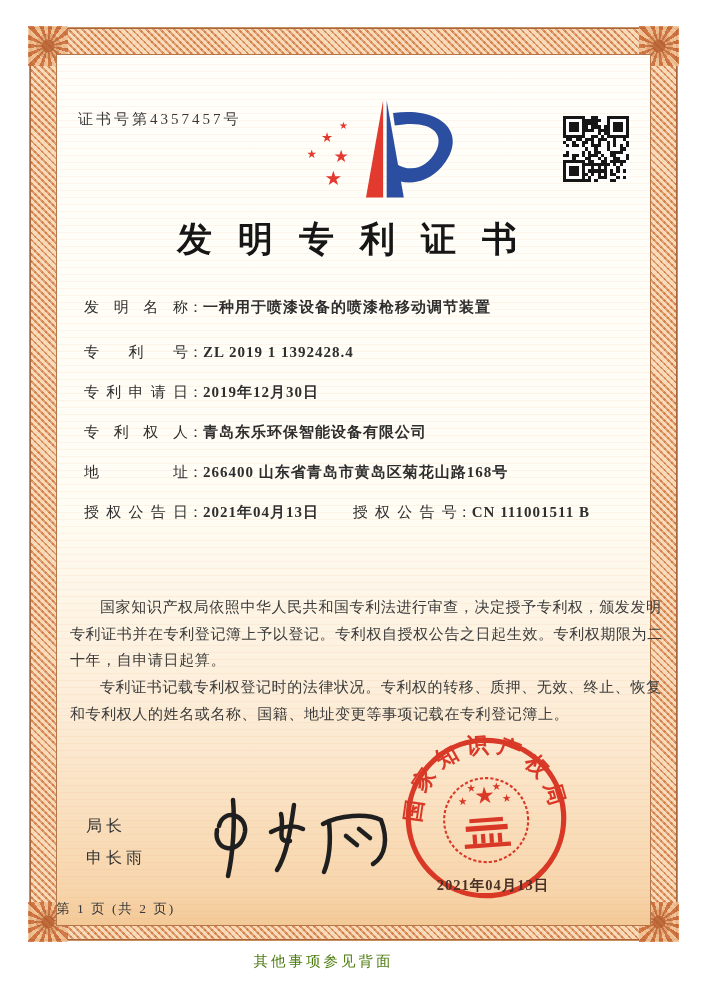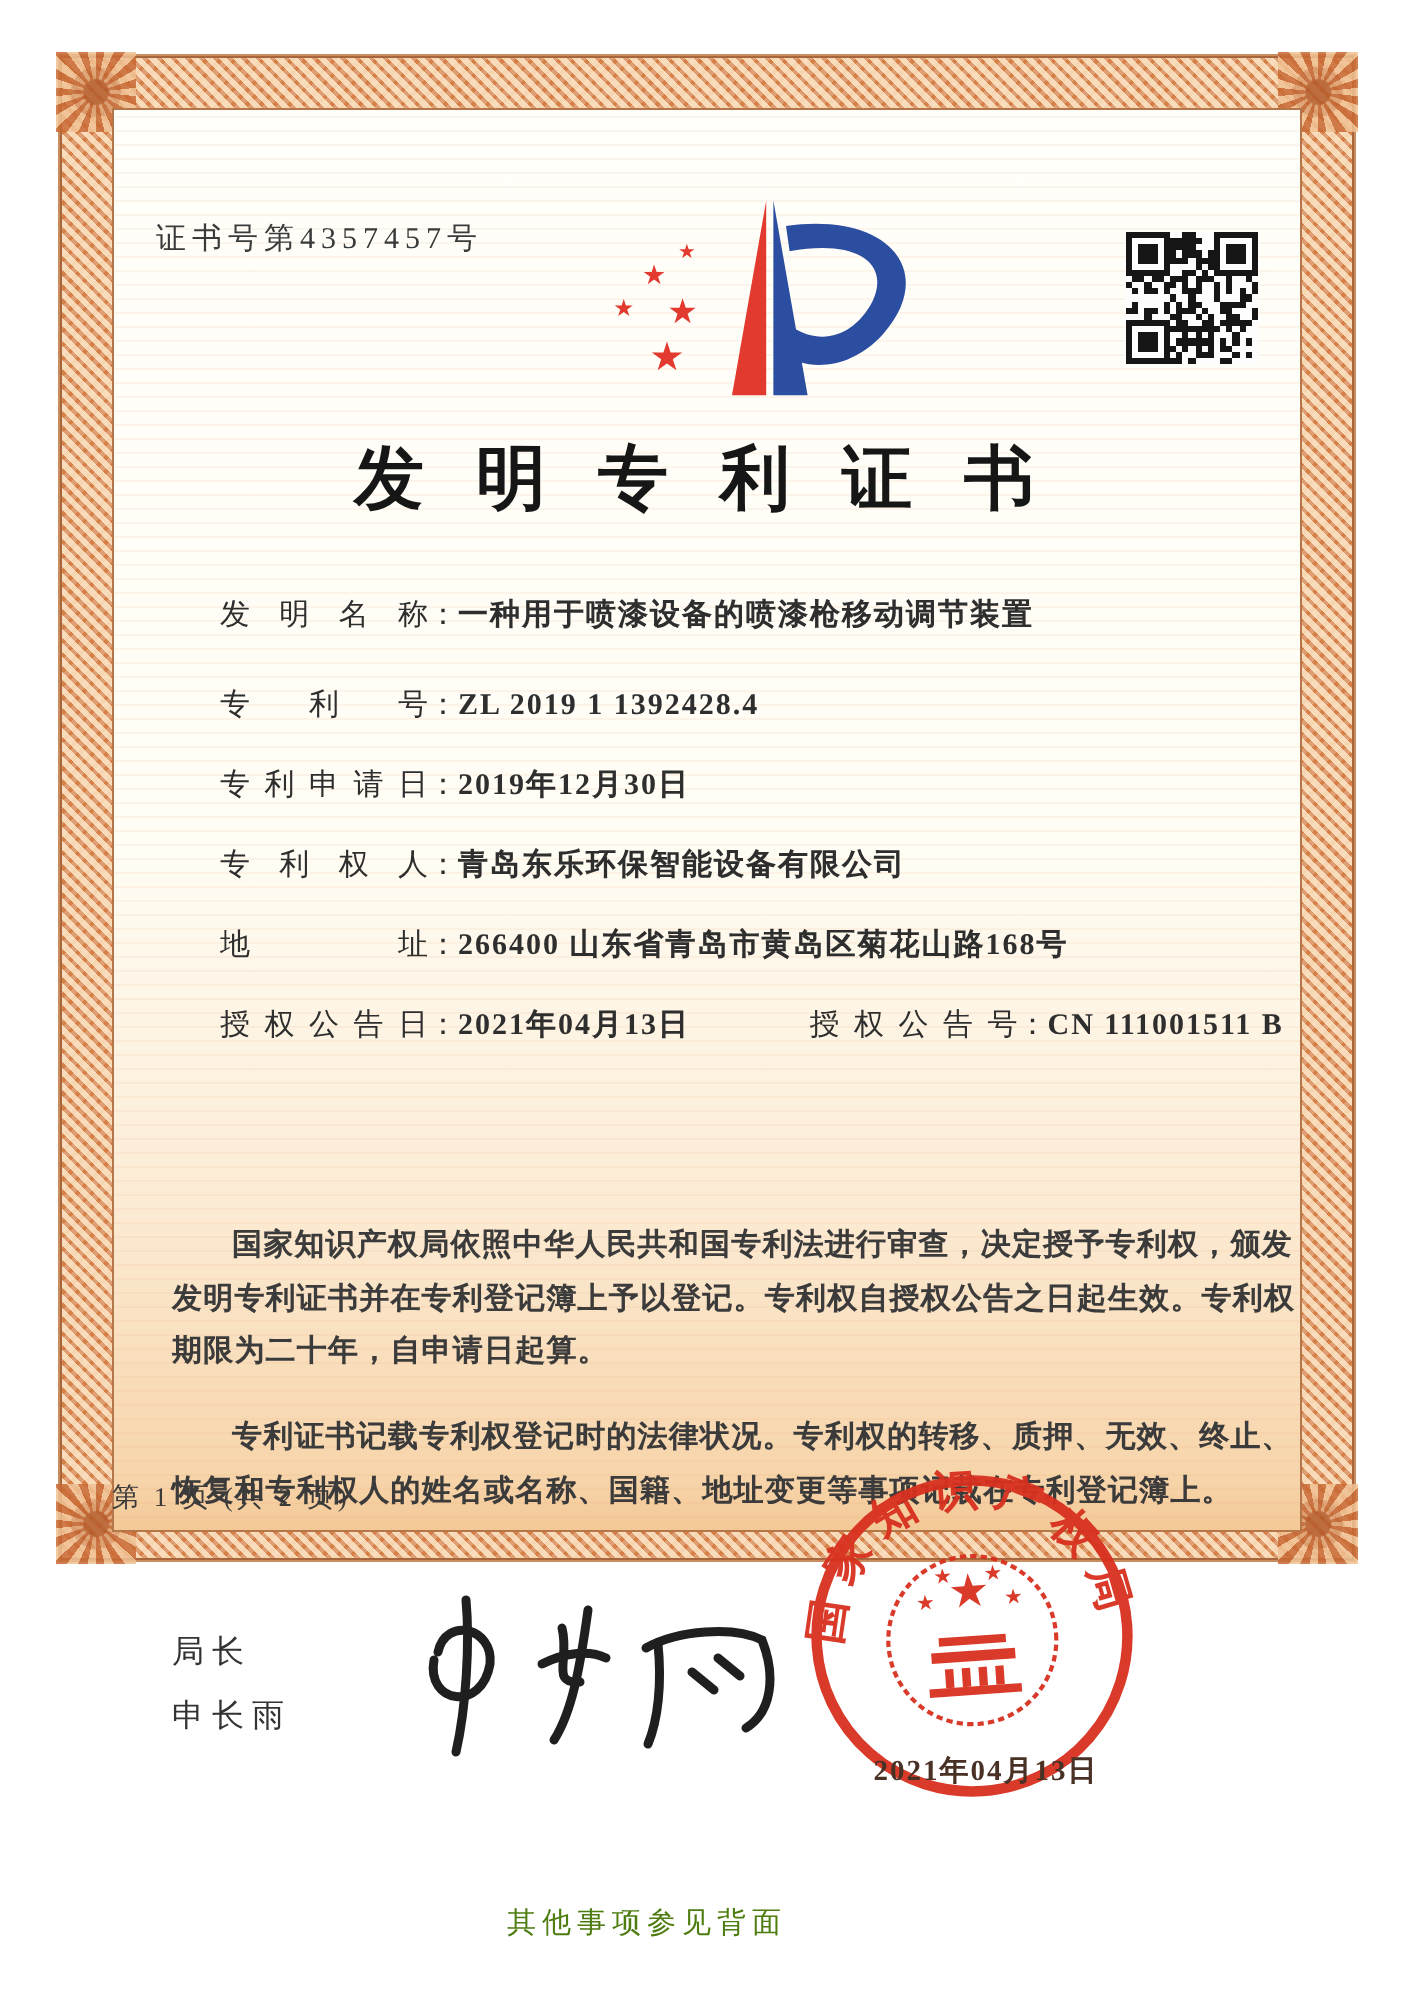--- a/index.html
+++ b/index.html
@@ -4,21 +4,21 @@
 <style>
   html,body{margin:0;padding:0;}
   body{
     width:707px;height:1000px;position:relative;overflow:hidden;
     background:#ffffff;
     font-family:"Liberation Serif","DejaVu Serif",serif;
     color:#2e2e2e;
   }
   
   .frame{
-    position:absolute;left:30px;top:28px;width:647px;height:752px;
+    position:absolute;left:30px;top:28px;width:647px;height:912px;
     background:
       repeating-linear-gradient(45deg, rgba(201,106,53,.55) 0 2px, rgba(248,220,187,.9) 2px 5px),
       repeating-linear-gradient(-45deg, rgba(229,154,92,.8) 0 2px, rgba(250,228,200,.9) 2px 5px),
       #eda269;
     box-shadow: inset 0 0 0 1px #a8663c, 0 0 0 1px #c98d5e;
   }
   .corner{position:absolute;width:40px;height:40px;
     background:radial-gradient(circle at 50% 50%, #b45a2a 0 6px, rgba(180,90,42,.35) 7px 12px, transparent 13px),
       repeating-conic-gradient(#c96a35 0 12deg, #f0c294 12deg 24deg);
     opacity:.85;}
@@ -40,28 +40,28 @@
       display:grid;grid-template-columns:repeat(21,1fr);grid-template-rows:repeat(21,1fr);
       background:#fdfdfd;}
   .qr div{width:100%;height:100%;} .qr div.on{background:#161616;}
   
   .title{position:absolute;top:162px;left:0;right:0;text-align:center;
     font-size:35px;font-weight:bold;letter-spacing:26px;margin-left:13px;color:#161616;}
   
   .fields{position:absolute;left:28px;top:244px;width:575px;font-size:15px;color:#2e2e2e;}
   .frow{margin-bottom:21px;white-space:nowrap;}
   .frow.gap-lg{margin-bottom:26px;}
-  .flabel{display:inline-block;width:104px;text-align:justify;text-align-last:justify;vertical-align:bottom;margin-left:26px;}
+  .flabel{display:inline-block;width:104px;text-align:justify;text-align-last:justify;vertical-align:bottom;}
   .fcolon{display:inline-block;}
   .fvalue{letter-spacing:1px;font-weight:bold;}
   .pair2{margin-left:30px;}
   
   .paras{position:absolute;left:14px;top:540px;width:600px;font-size:15px;line-height:1.78;
     color:#3b3b3b;letter-spacing:.6px;}
-  .paras p{margin:16px;text-indent:2em;font-weight:bold;}
+  .paras p{margin:0;text-indent:2em;}
   
   .sig-role{position:absolute;left:30px;top:762px;font-size:16px;letter-spacing:4px;color:#333;}
   .sig-name{position:absolute;left:30px;top:794px;font-size:16px;letter-spacing:4px;color:#333;}
   .sig-script{position:absolute;left:128px;top:738px;width:240px;height:95px;}
   
   .seal{position:absolute;left:346px;top:680px;width:168px;height:168px;opacity:.95;transform:rotate(-4deg);}
   .seal-date{position:absolute;left:352px;top:822px;width:170px;text-align:center;
     font-size:14.5px;font-weight:bold;color:#4a3126;letter-spacing:1px;}
   
   .page-info{position:absolute;left:0;right:80px;bottom:8px;text-align:left;

